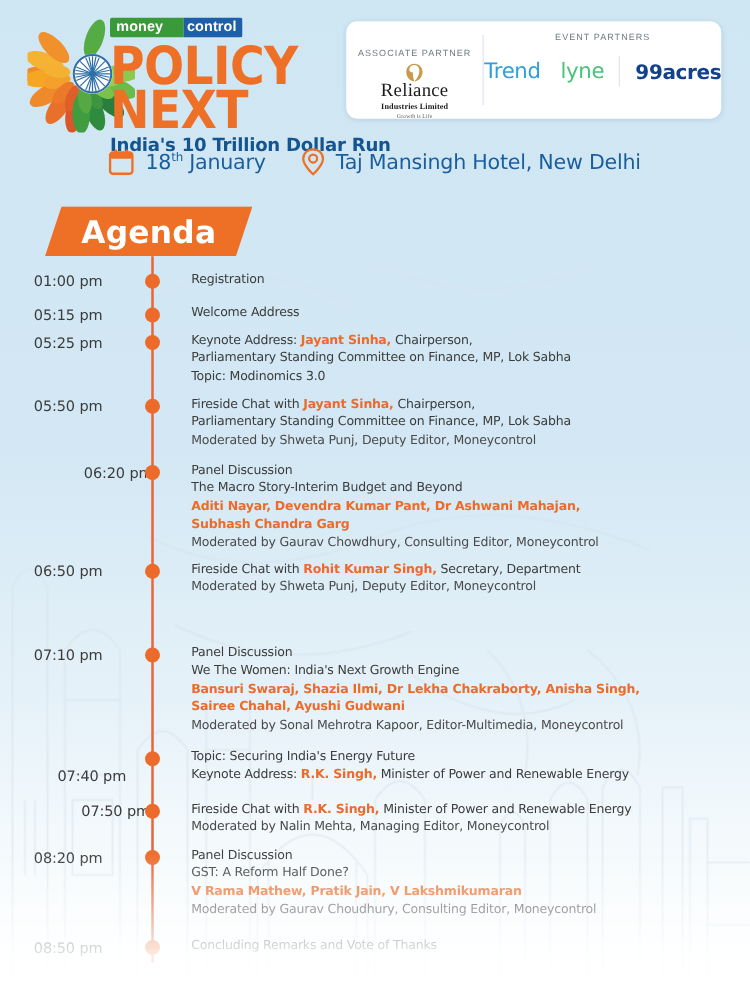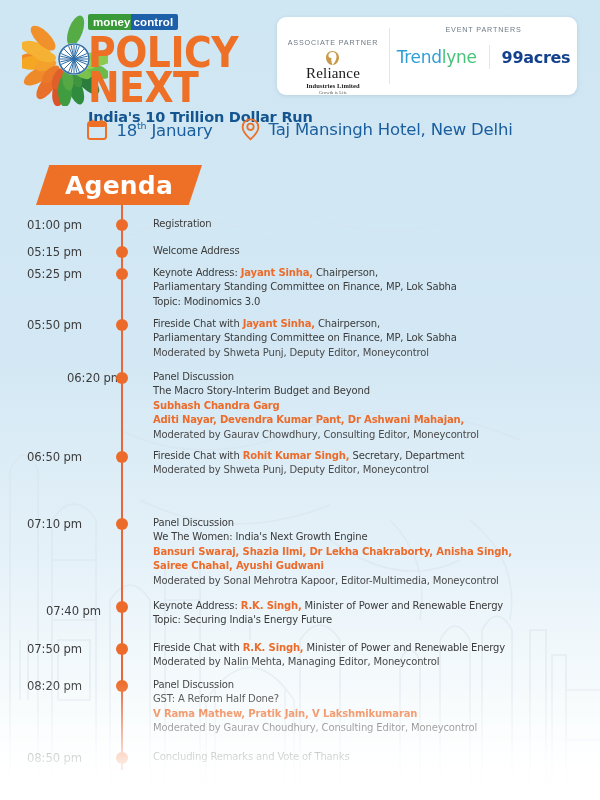--- a/index.html
+++ b/index.html
@@ -29,21 +29,21 @@
 
   
   .emblem { position:absolute; left:22px; top:14px; width:86px; height:92px; }
 
   .brandblock { position:absolute; left:88px; top:12px; }
   .mc-logo {
     display:inline-flex; align-items:stretch; height:16px;
     border-radius:2px; overflow:hidden; font-size:11.5px; font-weight:bold;
     line-height:16px; letter-spacing:.1px;
   }
-  .mc-money { background:#3a9a3a; color:#ffffff; padding:0 0 0 5px; }
+  .mc-money { background:#3a9a3a; color:#ffffff; padding:0 16px 0 5px; }
   .mc-control { background:#1d5fa8; color:#ffffff; padding:0 5px 0 3px; }
 
   .policy, .next {
     font-family:"DejaVu Sans", sans-serif;
     font-weight:bold; color:#ED7026; font-size:42px; line-height:35px;
     letter-spacing:-0.5px; font-stretch:condensed;
   }
   .policy { margin-top:5px; }
   .next { }
   .tagline {
@@ -80,21 +80,21 @@
   }
   .rel-tag {
     font-family:"Liberation Serif", serif; font-size:4.6px; color:#5a5a5a;
     margin-top:1.5px; letter-spacing:.1px;
   }
 
   .ev-row { display:flex; align-items:center; gap:12px; margin-top:11px; }
   .trendlyne { font-size:17px; font-weight:normal; letter-spacing:-.3px;
                font-family:"DejaVu Sans", sans-serif; }
   .tl-a { color:#2f9fd8; }
-  .tl-b { color:#49c27a; }
+  .tl-b { color:#49c27a;padding-left:16px; }
   .ev-sep { width:1px; height:24px; background:#dfe6ec; }
   .acres { font-size:16px; font-weight:bold; color:#14418c;
            font-family:"DejaVu Sans", sans-serif; letter-spacing:-.3px; }
 
   
   #datebar {
     position:absolute; left:0; top:118px; width:600px;
     display:flex; justify-content:center; align-items:center; gap:9px;
     color:#1a5e9e;
   }
@@ -375,22 +375,22 @@
             <div class="ln"><span>Parliamentary Standing Committee on Finance, MP, Lok Sabha</span></div>
             <div class="ln"><span class="mod">Moderated by Shweta Punj, Deputy Editor, Moneycontrol</span></div>
           </div>
         </div>
         <div class="row" style="top: 166px;">
           <div class="time" style="top: 0px; margin-left: 40px;">06:20 pm</div>
           <div class="dot" style="top: 1px;"></div>
           <div class="body" style="top: -1px;">
             <div class="ln"><span class="b">Panel Discussion</span></div>
             <div class="ln"><span class="b">The Macro Story-Interim Budget and Beyond</span></div>
+            <div class="ln"><span class="nm">Aditi Nayar, Devendra Kumar Pant, Dr Ashwani Mahajan,</span></div>
             <div class="ln"><span class="nm">Subhash Chandra Garg</span></div>
-            <div class="ln"><span class="nm">Aditi Nayar, Devendra Kumar Pant, Dr Ashwani Mahajan,</span></div>
             <div class="ln"><span class="mod">Moderated by Gaurav Chowdhury, Consulting Editor, Moneycontrol</span></div>
           </div>
         </div>
         <div class="row" style="top: 245px;">
           <div class="time" style="top: 0px;">06:50 pm</div>
           <div class="dot" style="top: 1px;"></div>
           <div class="body" style="top: -1px;">
             <div class="ln"><span class="b">Fireside Chat</span><span>  with </span><span class="nm">Rohit Kumar Singh,</span><span> Secretary, Department</span></div>
             <div class="ln"><span class="mod">Moderated by Shweta Punj, Deputy Editor, Moneycontrol</span></div>
           </div>
@@ -400,29 +400,29 @@
           <div class="dot" style="top: 1px;"></div>
           <div class="body" style="top: -1px;">
             <div class="ln"><span class="b">Panel Discussion</span></div>
             <div class="ln"><span class="b">We The Women: India's Next Growth Engine</span></div>
             <div class="ln"><span class="nm">Bansuri Swaraj, Shazia Ilmi, Dr Lekha Chakraborty, Anisha Singh,</span></div>
             <div class="ln"><span class="nm">Sairee Chahal, Ayushi Gudwani</span></div>
             <div class="ln"><span class="mod">Moderated by Sonal Mehrotra Kapoor, Editor-Multimedia, Moneycontrol</span></div>
           </div>
         </div>
         <div class="row" style="top: 395px;">
-          <div class="time" style="top: 4px; padding-left: 46px;">07:40 pm</div>
-          <div class="dot" style="top: 1px;"></div>
-          <div class="body" style="top: -1px;">
+          <div class="time" style="top: 14px; padding-left: 46px;">07:40 pm</div>
+          <div class="dot" style="top: 1px;"></div>
+          <div class="body" style="top: -1px;">
+            <div class="ln"><span class="b">Topic: Securing India's Energy Future</span></div>
             <div class="ln"><span class="b">Keynote Address:</span><span> </span><span class="nm">R.K. Singh,</span><span> Minister of Power and Renewable Energy</span></div>
-            <div class="ln"><span class="b">Topic: Securing India's Energy Future</span></div>
           </div>
         </div>
         <div class="row" style="top: 437px;">
-          <div class="time" style="top: 0px;">07:50 pm</div>
+          <div class="time" style="top: 0px; margin-left: 38px;">07:50 pm</div>
           <div class="dot" style="top: 1px;"></div>
           <div class="body" style="top: -1px;">
             <div class="ln"><span class="b">Fireside Chat</span><span> with </span><span class="nm">R.K. Singh,</span><span> Minister of Power and Renewable Energy</span></div>
             <div class="ln"><span class="mod">Moderated by Nalin Mehta, Managing Editor, Moneycontrol</span></div>
           </div>
         </div>
         <div class="row" style="top: 474px;">
           <div class="time" style="top: 0px;">08:20 pm</div>
           <div class="dot" style="top: 1px;"></div>
           <div class="body" style="top: -1px;">

